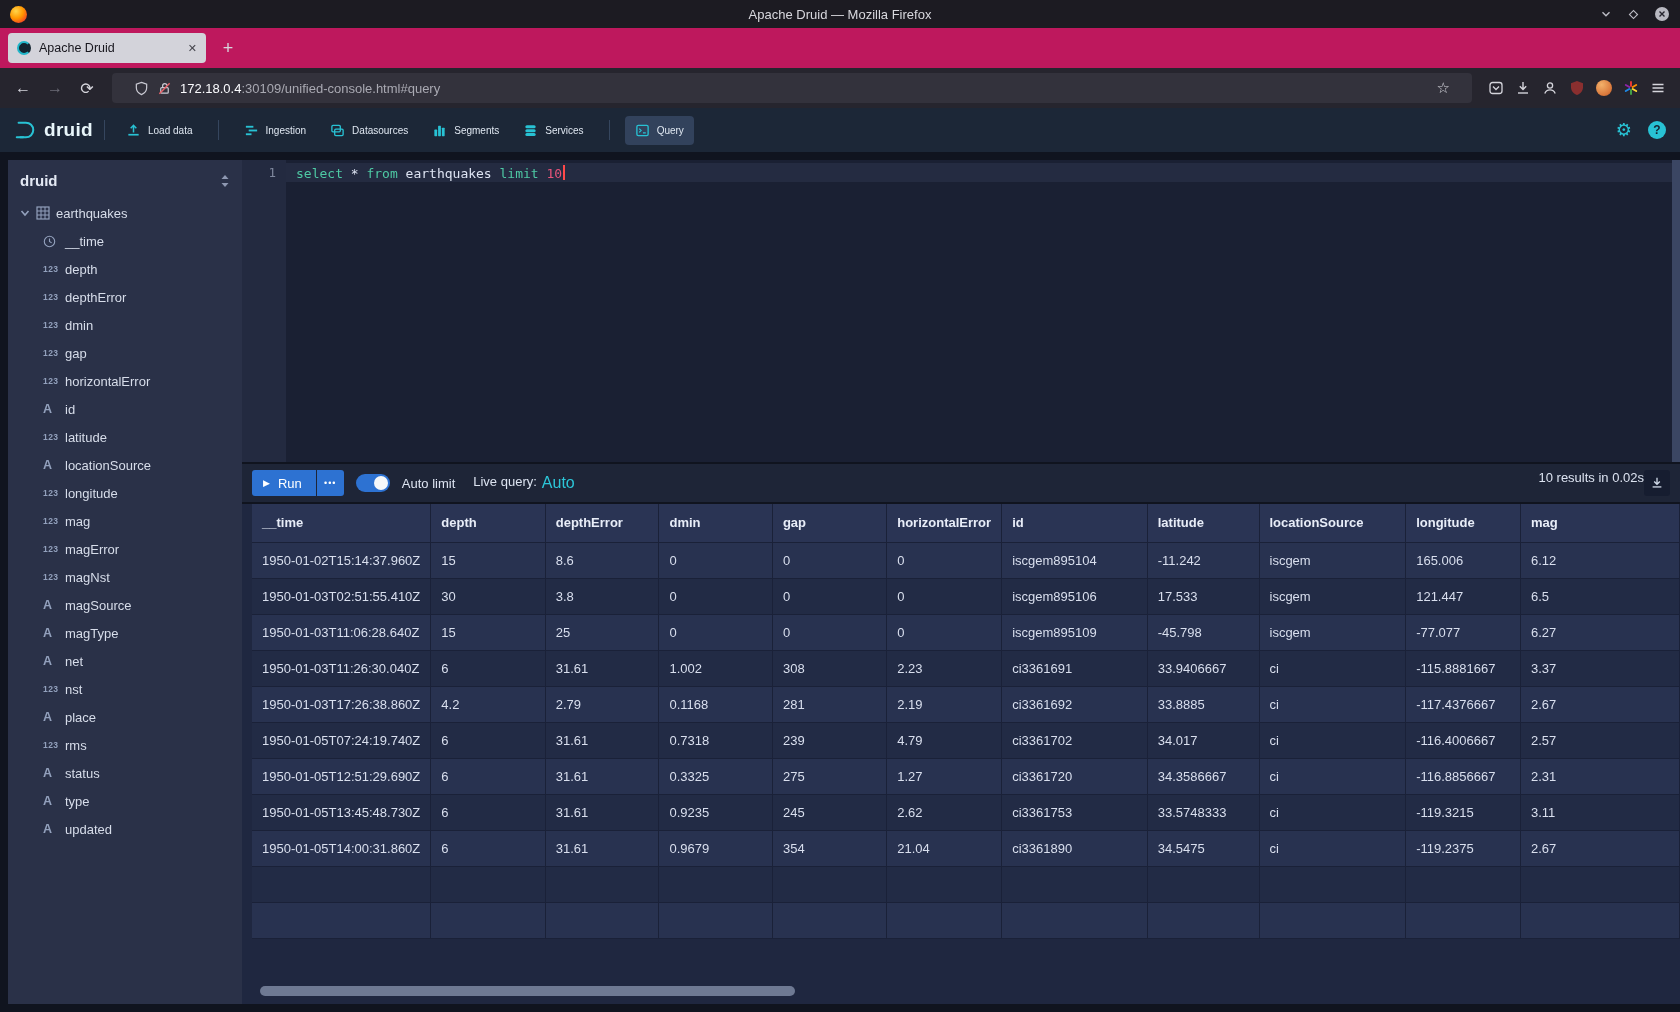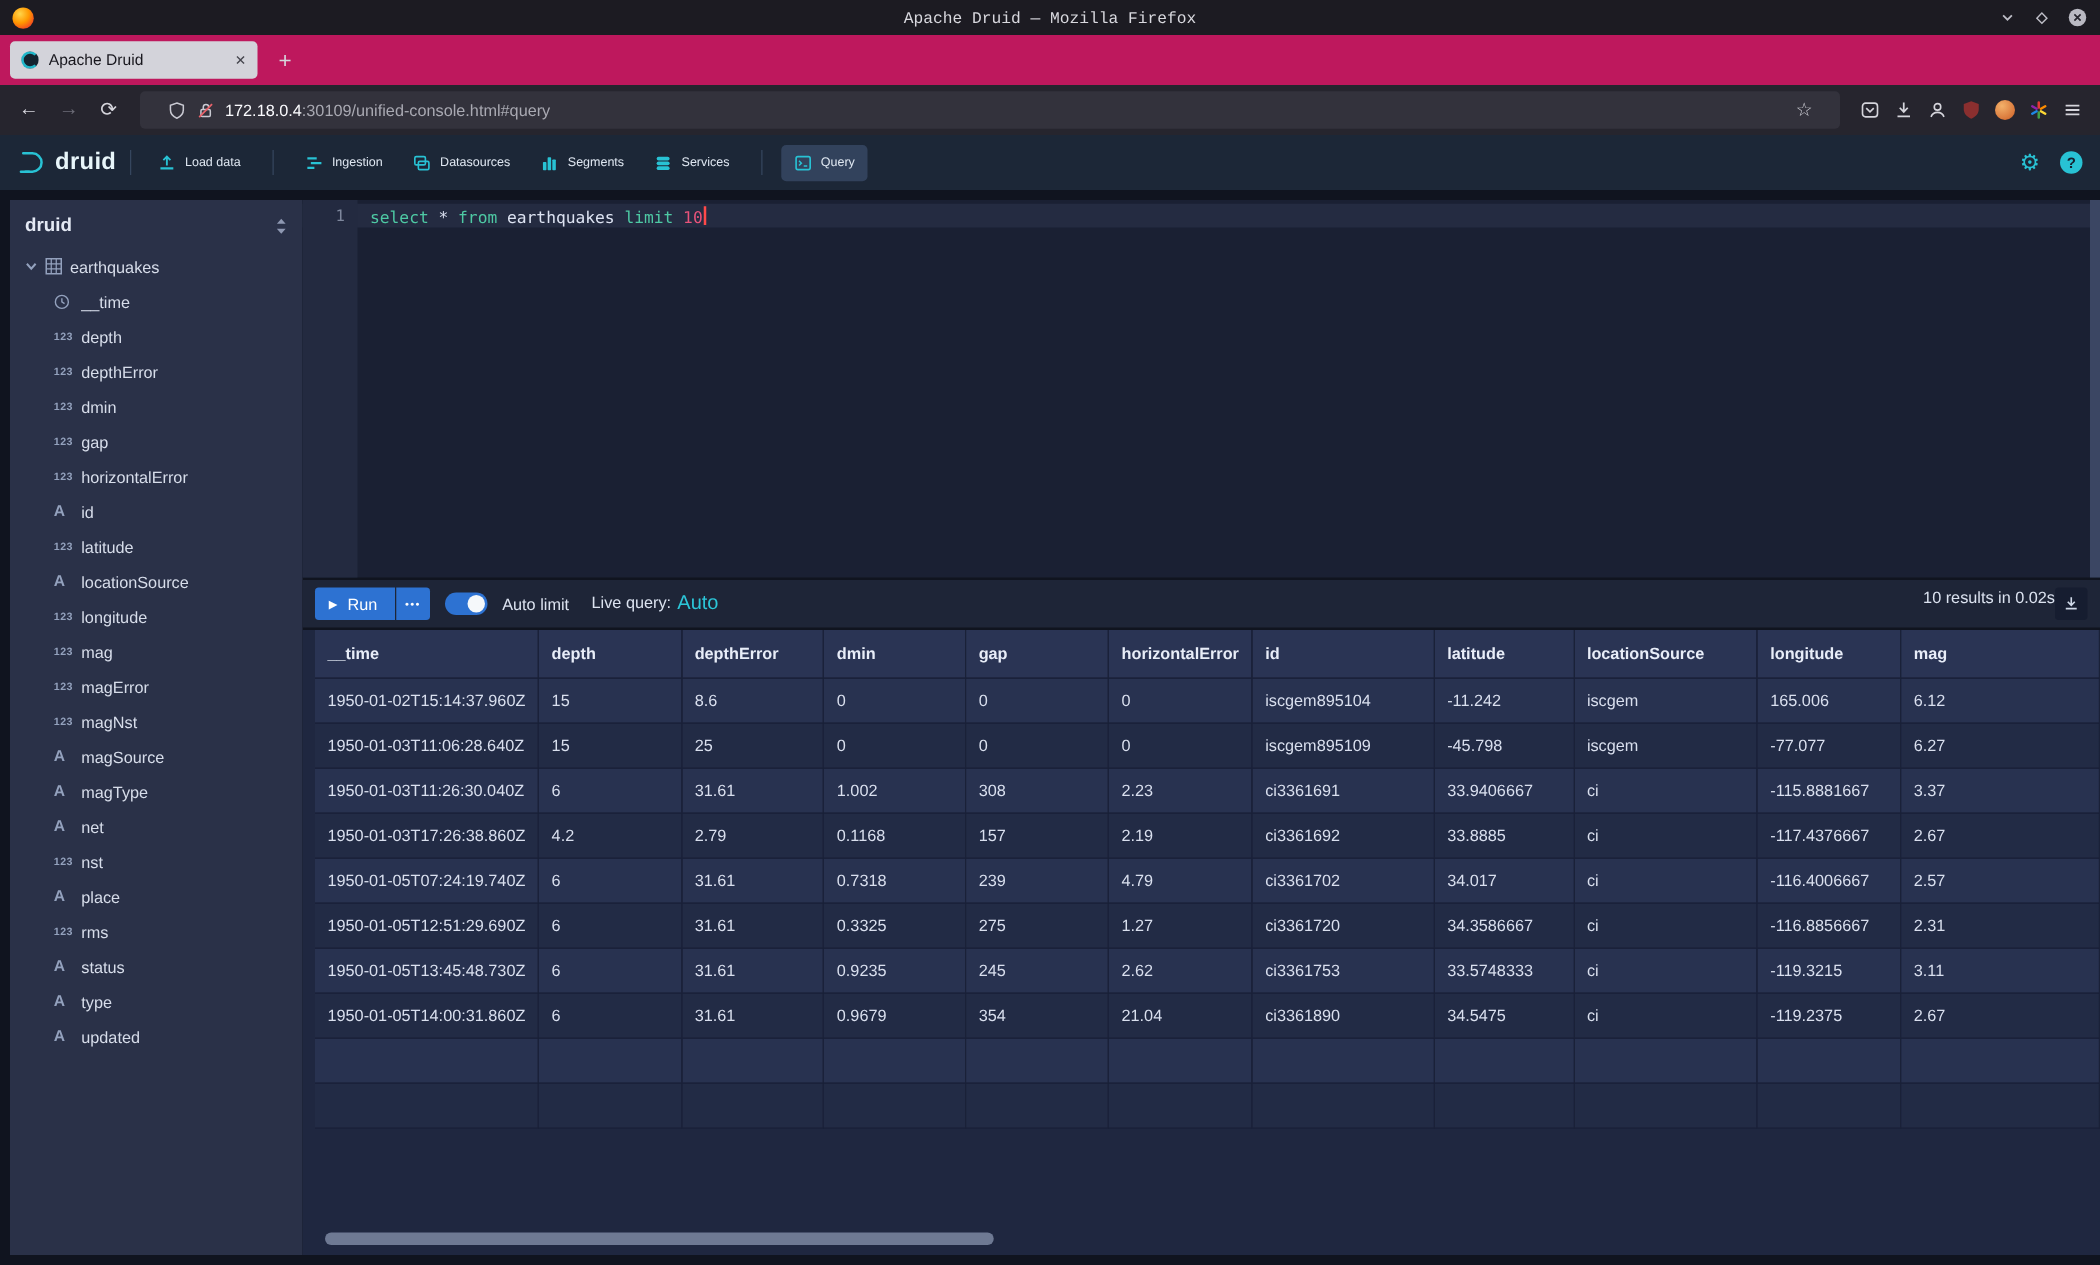--- a/index.html
+++ b/index.html
@@ -1,21 +1,21 @@
 <!DOCTYPE html>
 <html><head>
 <meta charset="utf-8">
 <style>
   html,body{margin:0;padding:0;background:#10141f;}
   *{box-sizing:border-box;}
   #screen{width:1680px;height:1012px;position:relative;overflow:hidden;background:#10141f;
           font-family:"Liberation Sans",sans-serif;-webkit-font-smoothing:antialiased;}
 
   
-  .titlebar{height:28px;background:#1c1b22;display:flex;align-items:center;padding:0 10px;position:relative;color:#dcdce2;font-family:Liberation Mono, monospace;}
+  .titlebar{height:28px;background:#1c1b22;display:flex;align-items:center;padding:0 10px;position:relative;color:#dcdce2;}
   .ff-logo{width:17px;height:17px;border-radius:50%;background:radial-gradient(circle at 35% 30%,#ffd54a,#ff9800 45%,#f4511e 75%,#c2185b);}
   .tb-title{position:absolute;left:0;right:0;text-align:center;font-size:13px;color:#d8d8de;pointer-events:none;}
   .tb-controls{margin-left:auto;display:flex;align-items:center;gap:14px;z-index:2;color:#bdbdc6;}
   .tb-controls svg{display:block;}
 
   
   .tabbar{height:40px;background:#be185d;display:flex;align-items:center;}
   .tab{width:198px;height:30px;margin-left:8px;background:#d3d3da;border-radius:4px;display:flex;align-items:center;
        gap:8px;padding:0 9px;color:#17161d;font-size:12.5px;}
   .tab-favicon{width:14px;height:14px;border-radius:50%;border:2px solid #20b6c9;border-right-color:transparent;background:#132430;flex:none;}
@@ -474,20 +474,33 @@
                 <td>0</td>
                 <td>0</td>
                 <td>0</td>
                 <td>iscgem895104</td>
                 <td>-11.242</td>
                 <td>iscgem</td>
                 <td>165.006</td>
                 <td>6.12</td>
               </tr>
               <tr>
+                <td>1950-01-03T02:51:55.410Z</td>
+                <td>30</td>
+                <td>3.8</td>
+                <td>0</td>
+                <td>0</td>
+                <td>0</td>
+                <td>iscgem895106</td>
+                <td>17.533</td>
+                <td>iscgem</td>
+                <td>121.447</td>
+                <td>6.5</td>
+              </tr>
+              <tr>
                 <td>1950-01-03T11:06:28.640Z</td>
                 <td>15</td>
                 <td>25</td>
                 <td>0</td>
                 <td>0</td>
                 <td>0</td>
                 <td>iscgem895109</td>
                 <td>-45.798</td>
                 <td>iscgem</td>
                 <td>-77.077</td>
@@ -504,21 +517,21 @@
                 <td>33.9406667</td>
                 <td>ci</td>
                 <td>-115.8881667</td>
                 <td>3.37</td>
               </tr>
               <tr>
                 <td>1950-01-03T17:26:38.860Z</td>
                 <td>4.2</td>
                 <td>2.79</td>
                 <td>0.1168</td>
-                <td>157</td>
+                <td>281</td>
                 <td>2.19</td>
                 <td>ci3361692</td>
                 <td>33.8885</td>
                 <td>ci</td>
                 <td>-117.4376667</td>
                 <td>2.67</td>
               </tr>
               <tr>
                 <td>1950-01-05T07:24:19.740Z</td>
                 <td>6</td>

